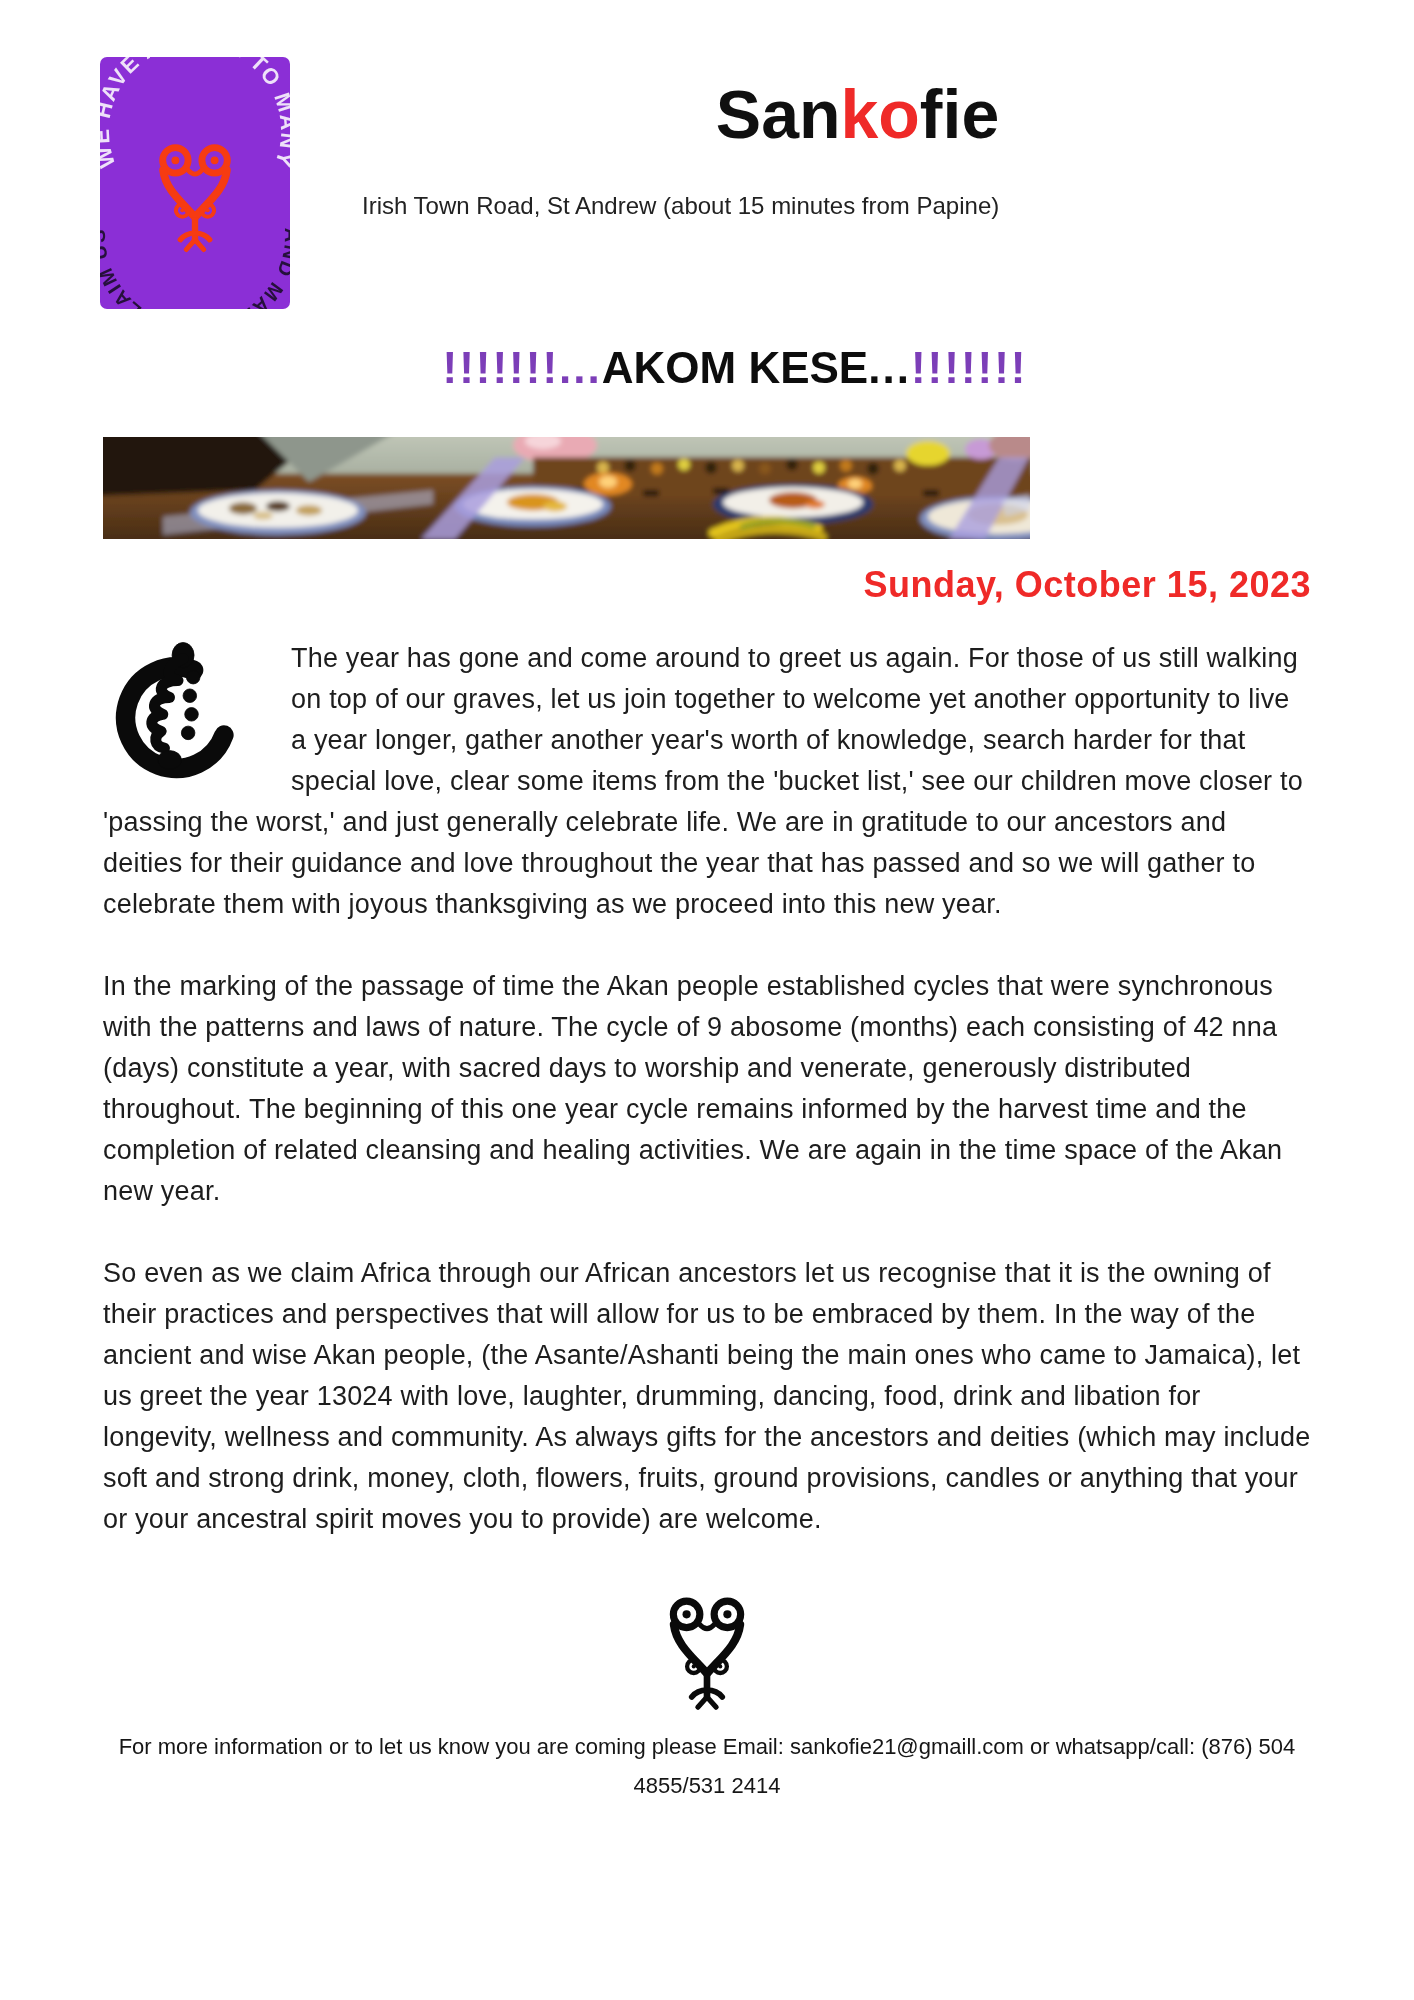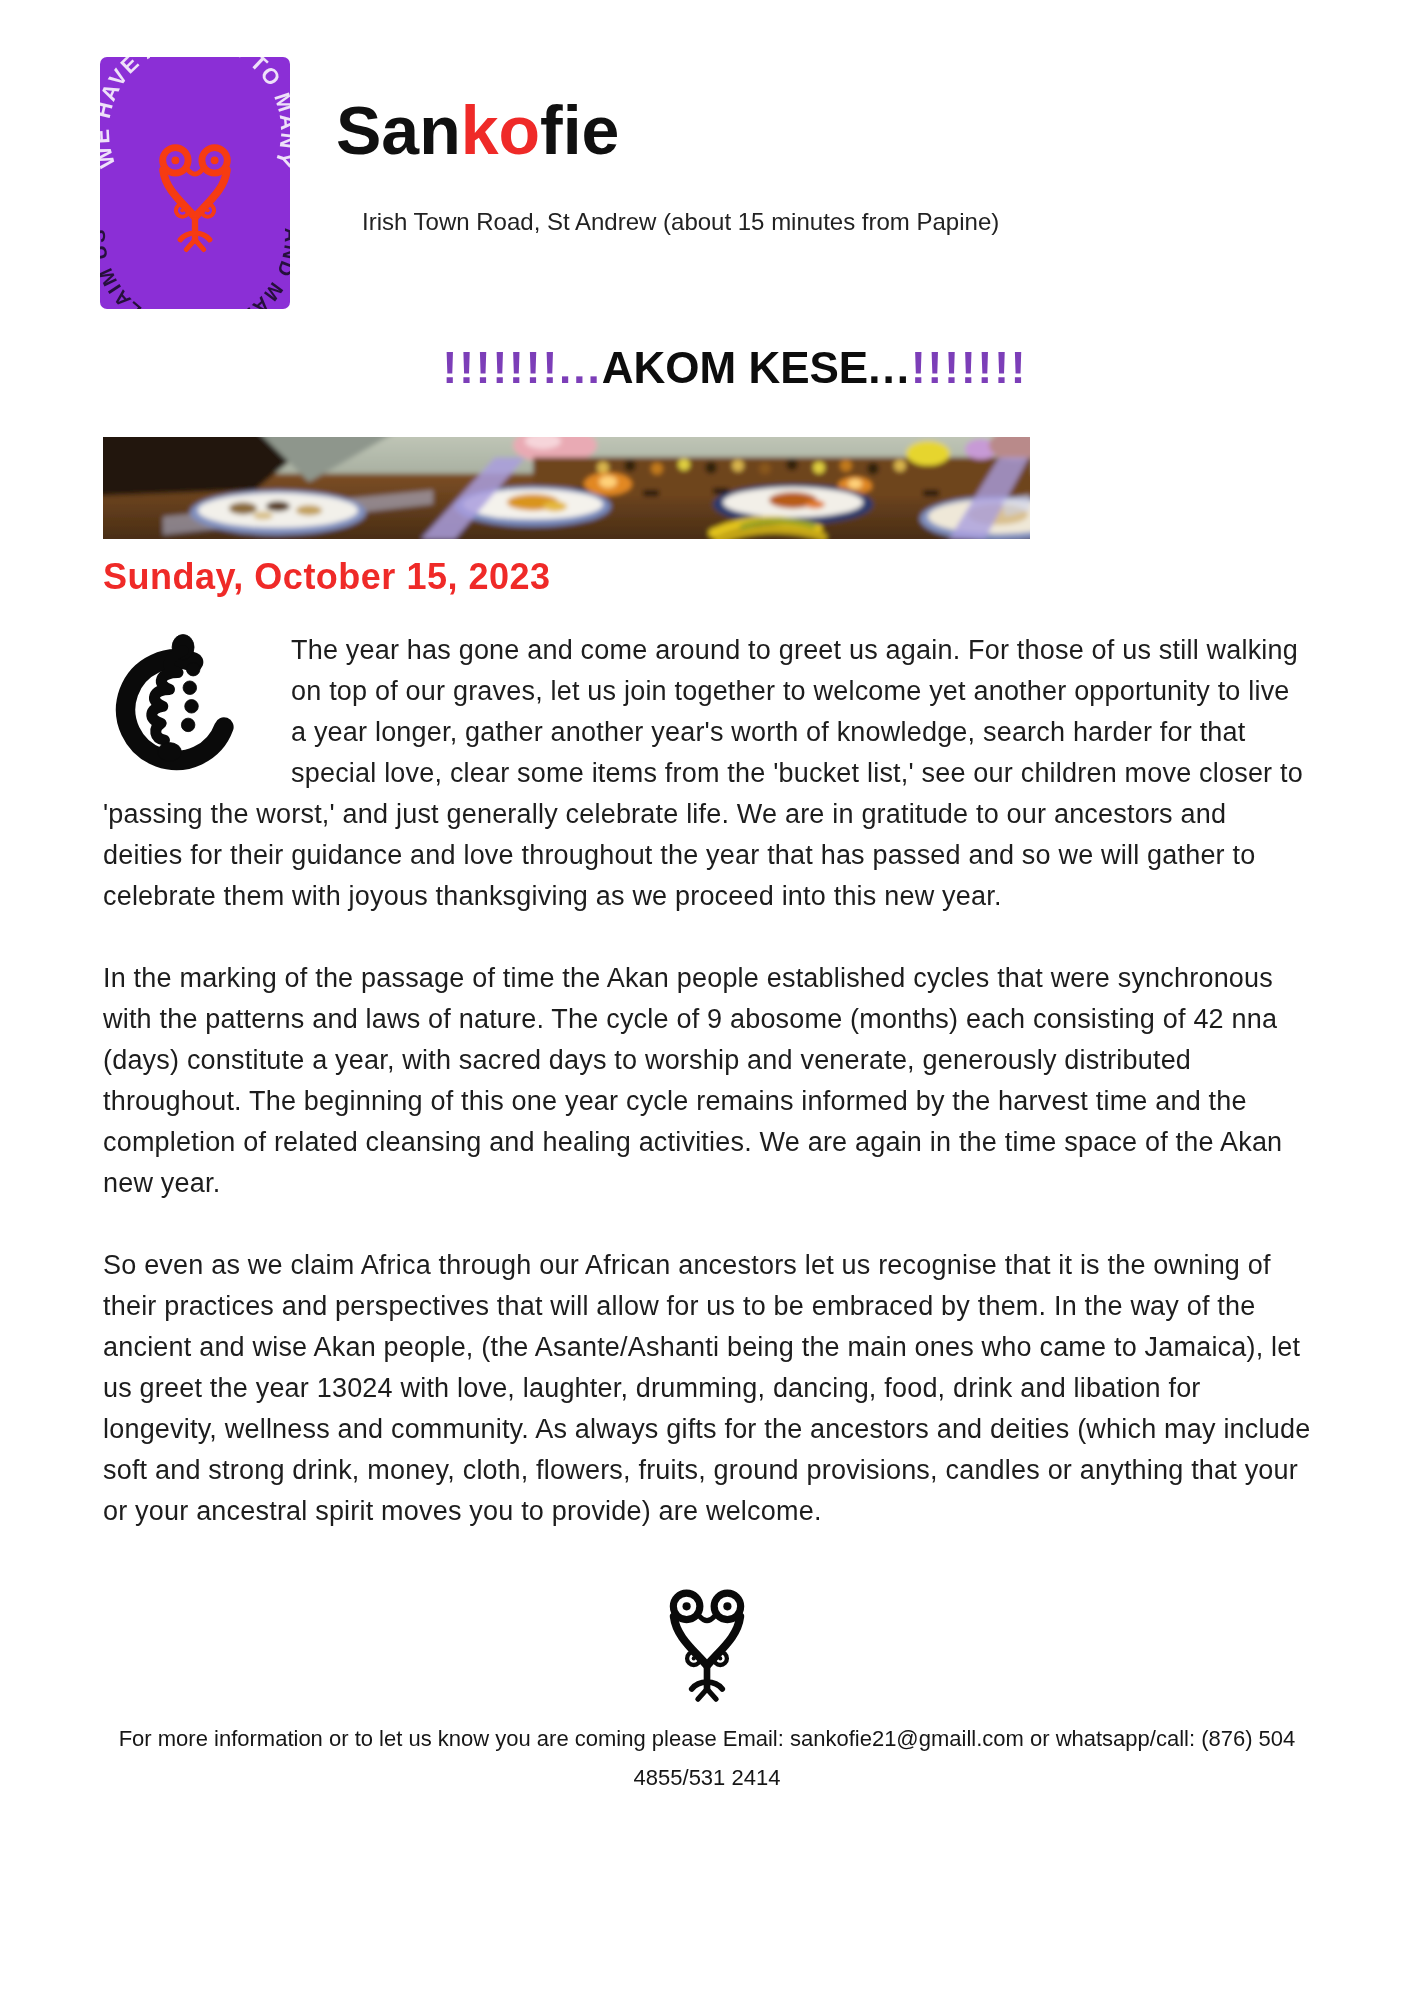--- a/index.html
+++ b/index.html
@@ -2,39 +2,39 @@
 <html style="--logo-purple: #8b2fd6; --heart-red: #f63b12; --accent-red: #ef2a28; --excl-purple: #7c3eb8; --arc-top-text: #eee1f9; --arc-bottom-text: #26103c; --body-text: #1d1d1d;"><head>
 <meta charset="utf-8">
 <style>
   html,body{margin:0;padding:0;background:#ffffff;}
   .page{position:relative;width:1414px;height:2000px;background:#fff;overflow:hidden;
         font-family:"Liberation Sans",sans-serif;color:var(--body-text,#1d1d1d);}
 
   
   .logo{position:absolute;left:100px;top:57px;width:190px;height:252px;}
   .logo svg{display:block;width:100%;height:100%;}
-  .title-block{position:absolute;left:336px;top:96px;}
+  .title-block{position:absolute;left:336px;top:80px;text-align:right;}
   .title{font-size:68px;font-weight:600;letter-spacing:0;line-height:1;color:#101010;margin:0;}
   .title .red{color:var(--accent-red,#ef2a28);}
   .address{margin:44px 0 0 26px;font-size:24px;color:#222;}
 
   
   .akom{position:absolute;left:103px;right:103px;top:346px;margin:0;text-align:center;text-indent:56px;
         font-size:44px;font-weight:800;line-height:1;color:#0d0d0d;white-space:nowrap;}
   .akom .pur{color:var(--excl-purple,#7c3eb8);}
   .akom .blk{color:#0d0d0d;}
   .akom .sp{letter-spacing:2px;}
 
   
   .photo{position:absolute;left:103px;top:437px;width:927px;height:102px;overflow:hidden;}
   .photo svg{display:block;width:100%;height:100%;}
 
   
   .content{position:absolute;left:103px;right:103px;top:556px;}
-  .date{text-align:left;font-size:36px;font-weight:700;color:var(--accent-red,#ef2a28);letter-spacing:0.5px;}
+  .date{text-align:right;font-size:36px;font-weight:700;color:var(--accent-red,#ef2a28);letter-spacing:0.5px;margin-top:8px;}
   .bodytext{margin-top:32px;font-size:27px;line-height:41px;letter-spacing:0.2px;}
   .bodytext p{margin:0 0 41px 0;}
   .gye{float:left;width:150px;height:152px;margin:2px 38px 6px 0;color:#0a0a0a;}
   .gye svg{display:block;width:100%;height:100%;}
   .invite{text-align:center;margin-bottom:0 !important;}
   .sankofa-big{width:102px;height:132px;margin:20px auto 0;color:#0a0a0a;}
   .sankofa-big svg{display:block;width:100%;height:100%;}
   .time{text-align:center;font-size:28px;font-weight:700;margin-top:12px;letter-spacing:0.5px;color:#0d0d0d;}
   .footer{text-align:center;font-size:22px;line-height:39px;margin:14px auto 0;max-width:1185px;color:#161616;}
 </style>

